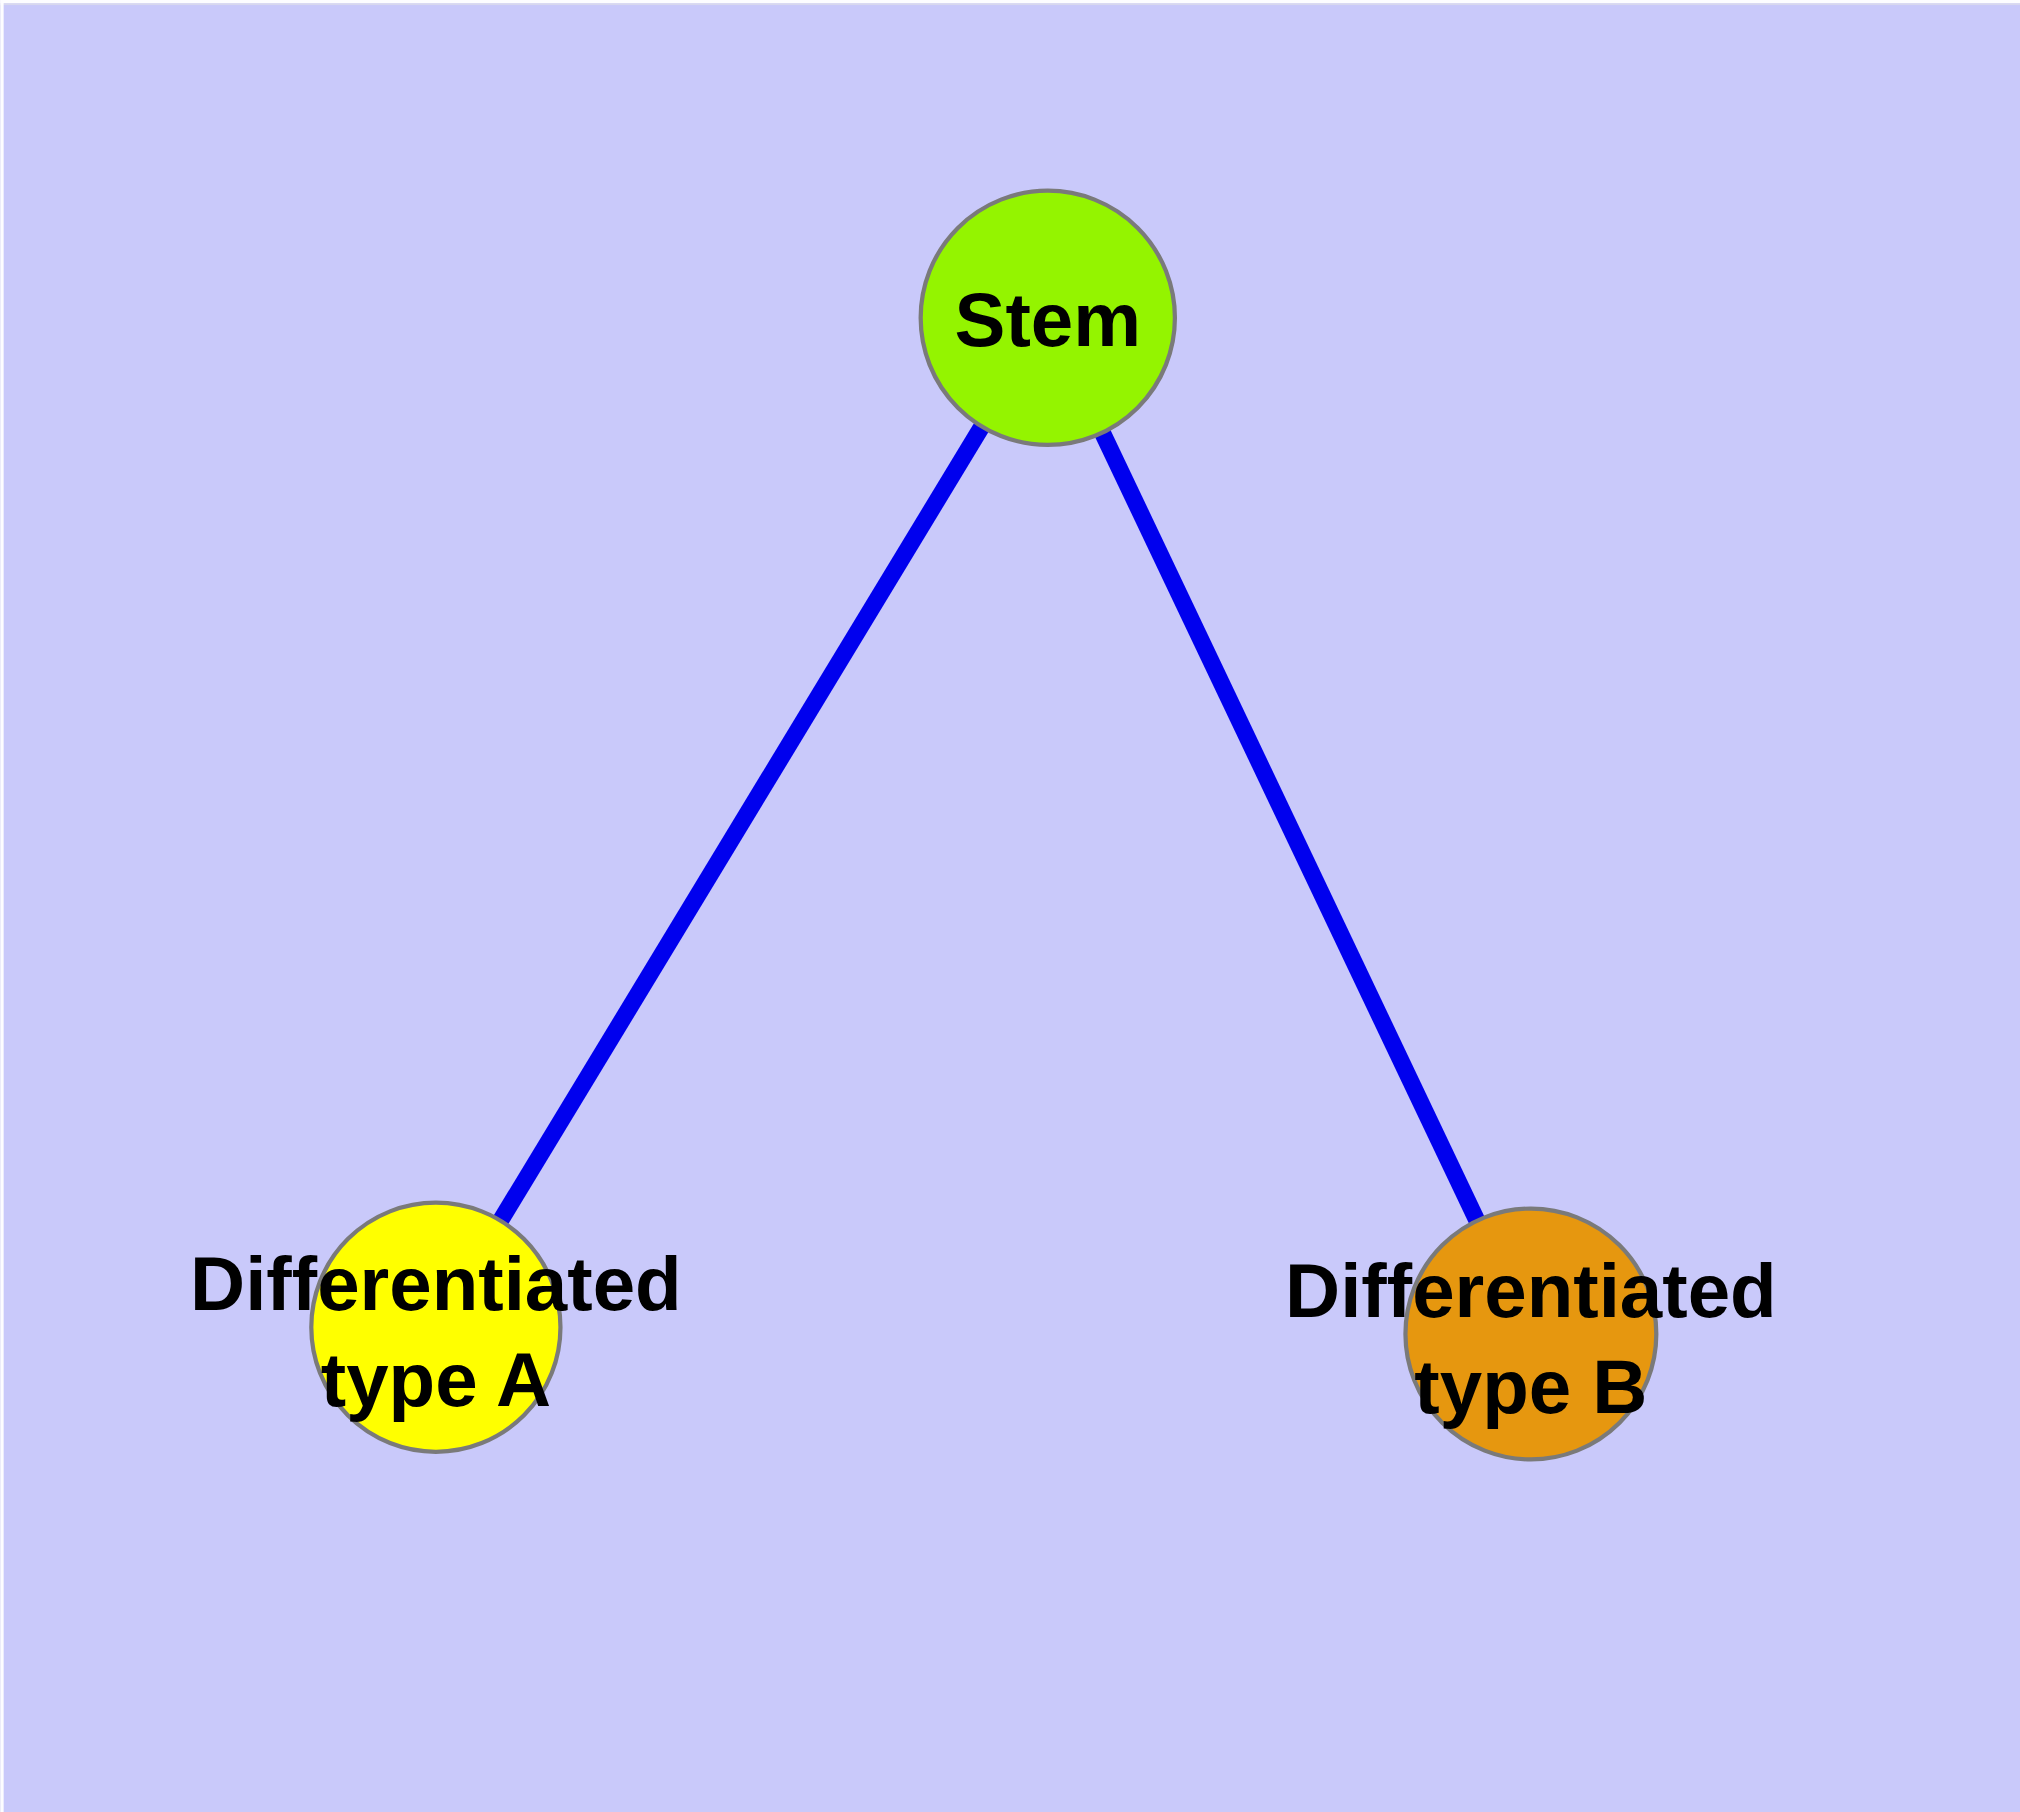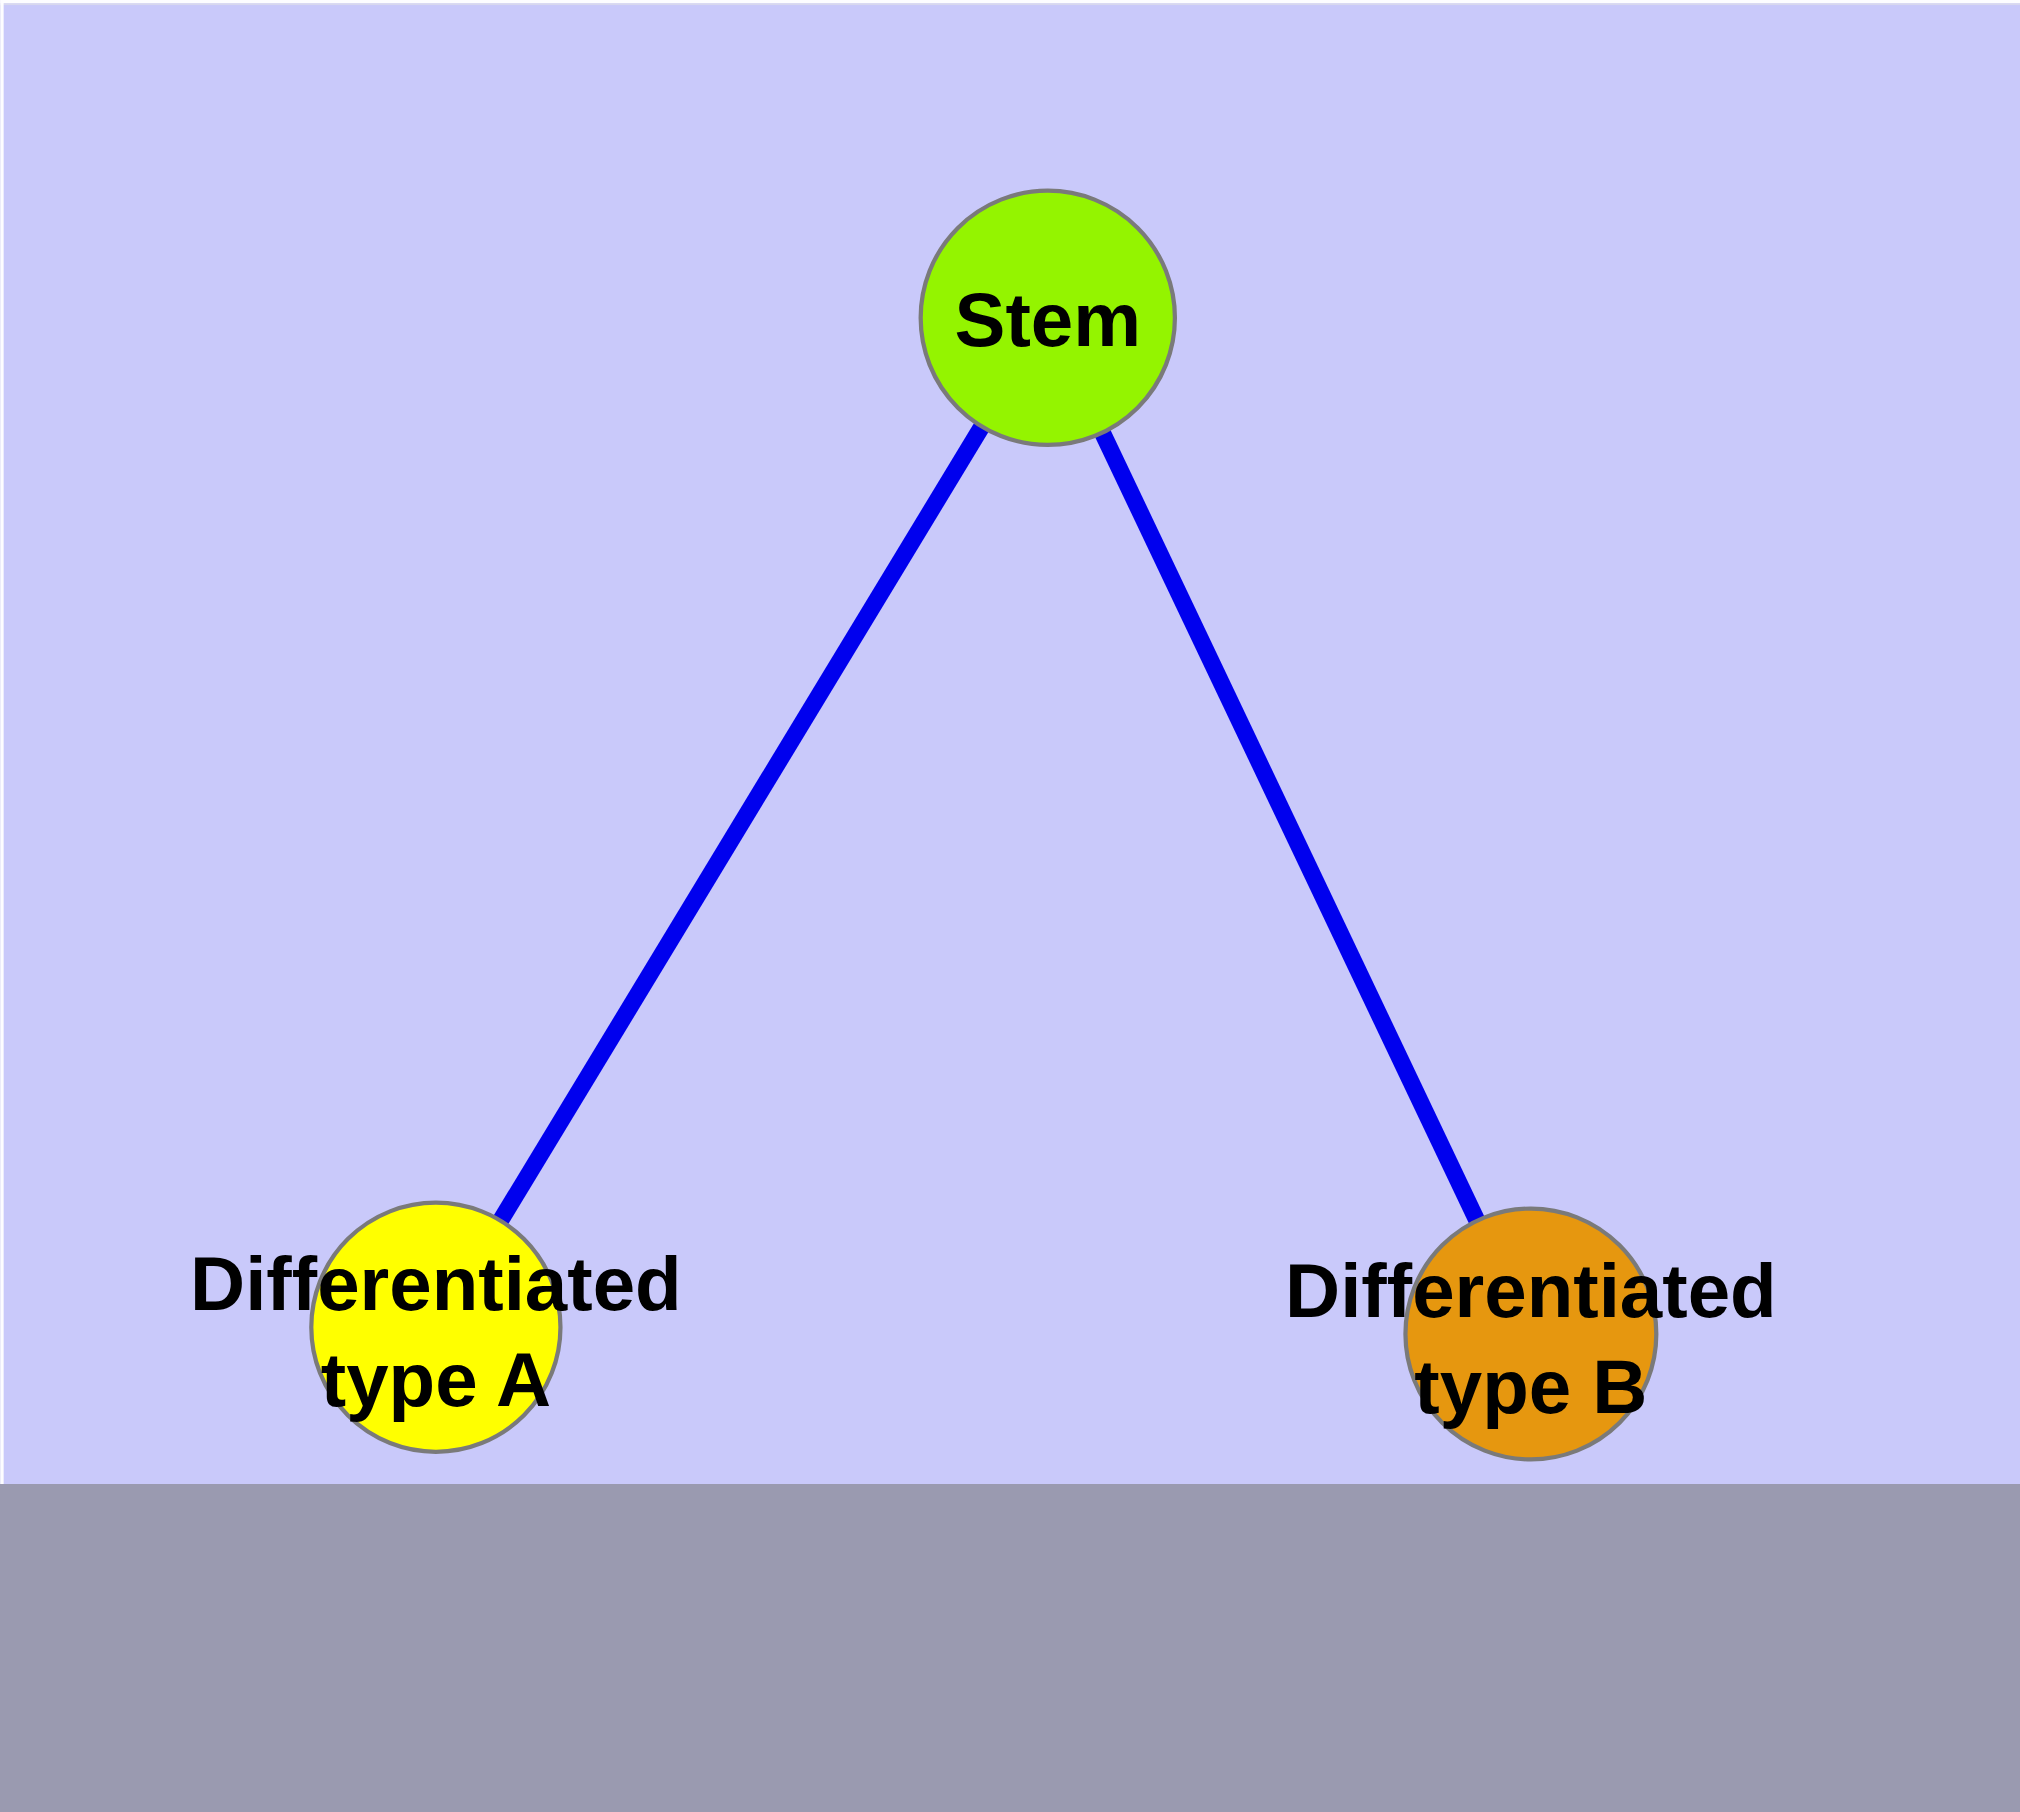--- a/index.html
+++ b/index.html
@@ -3,21 +3,21 @@
 <meta charset="utf-8">
 <style>
   html, body {
     margin: 0;
     padding: 0;
     background: #9a9ab0;
   }
   .stage {
     position: relative;
     width: 2021px;
-    height: 1484px;
+    height: 1812px;
     overflow: hidden;
     font-family: "Liberation Sans", sans-serif;
   }
   svg.graph {
     display: block;
     width: 2021px;
     height: 1812px;
   }
   .node-circle {
     stroke-width: 5px;

